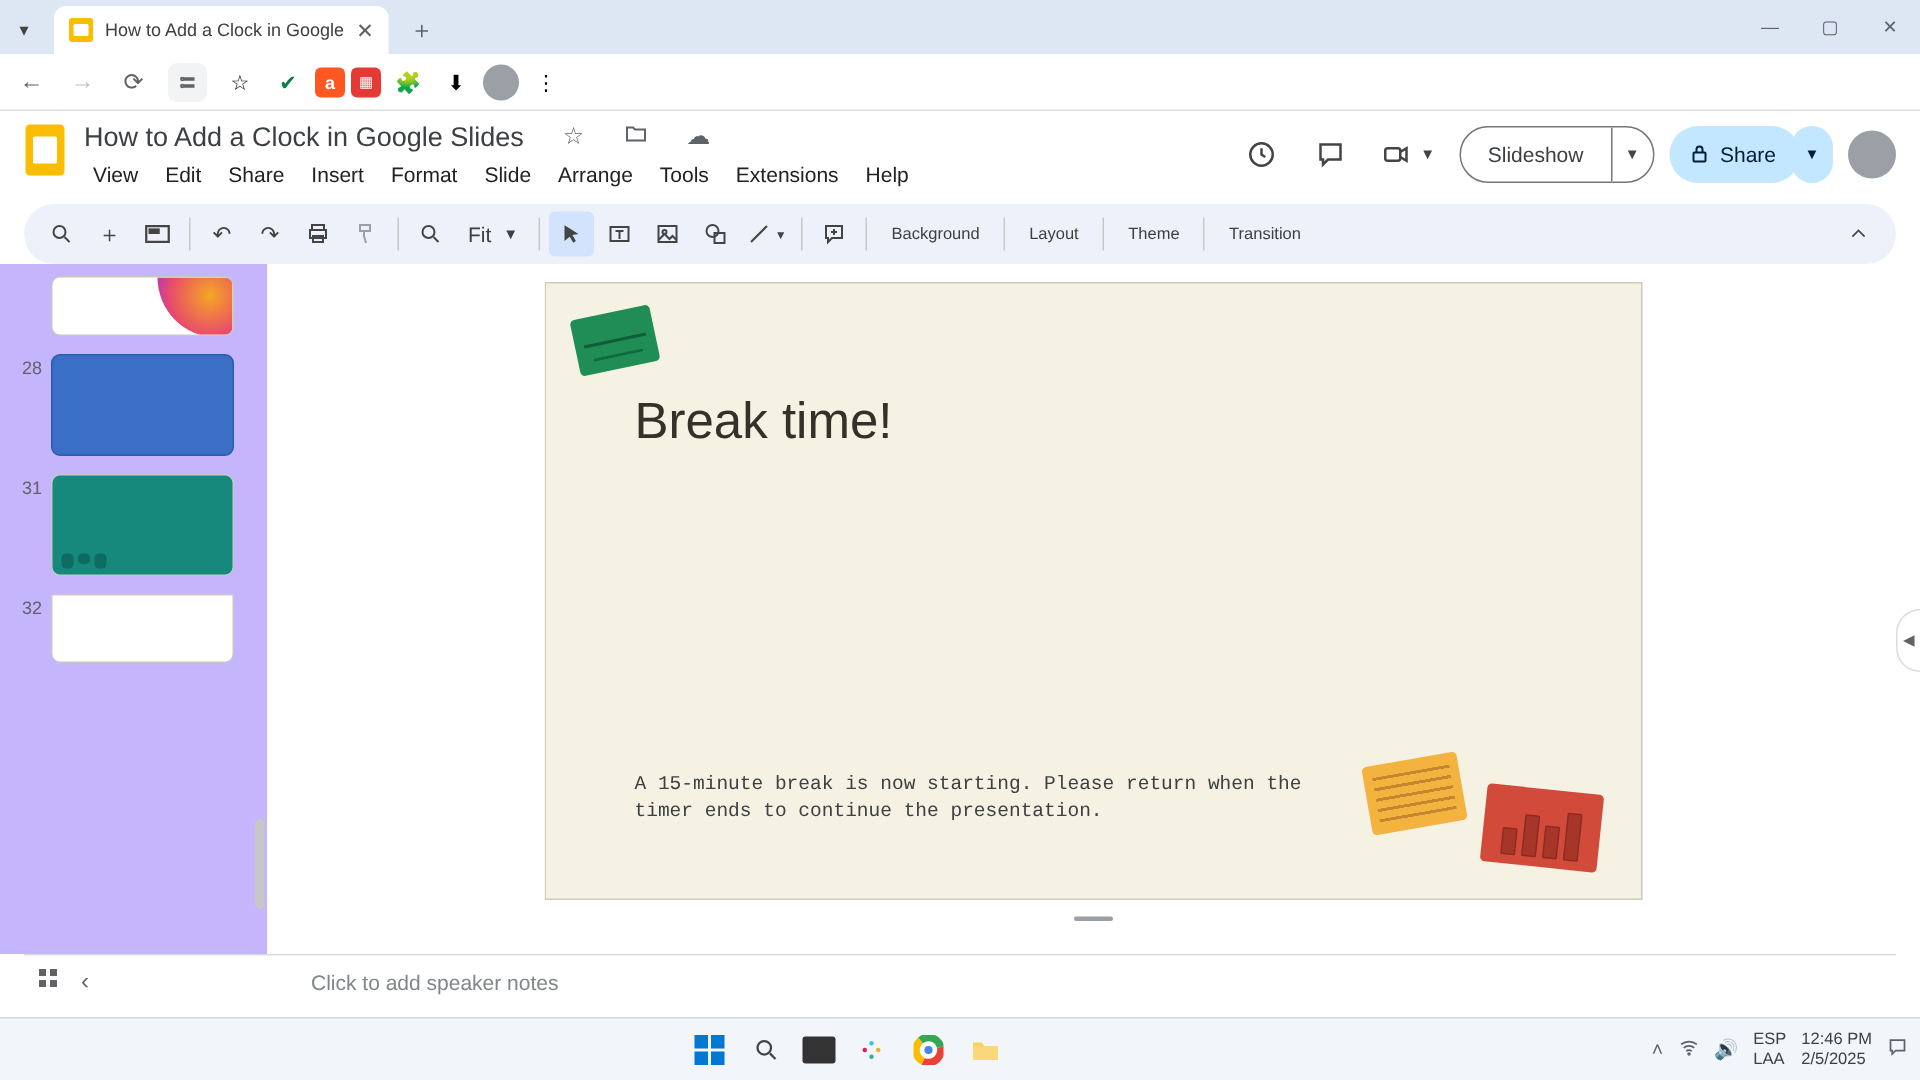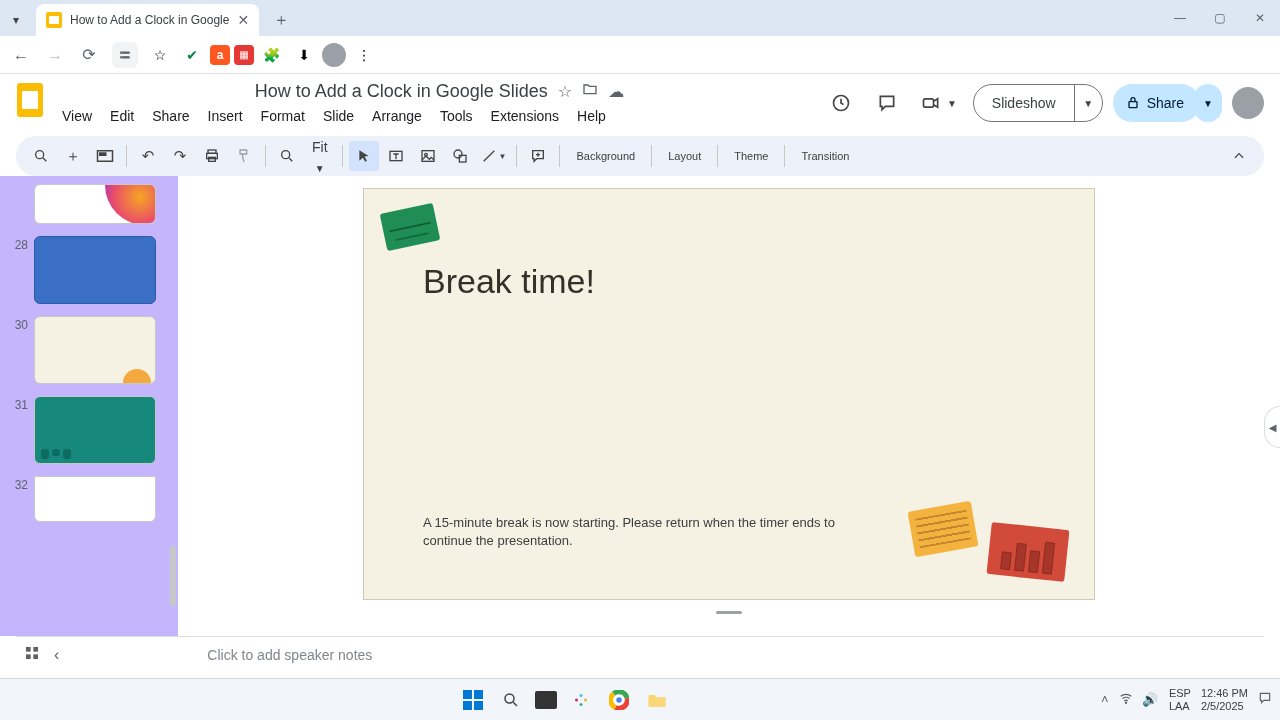--- a/index.html
+++ b/index.html
@@ -28,41 +28,41 @@
 .ext-a { background: #ff5722; color: #fff; font-weight: bold; font-size: 12px; border-radius: 4px; width: 20px; height: 20px; }
 .ext-b { background: #e53935; color: #fff; border-radius: 4px; width: 20px; height: 20px; font-size: 10px; }
 .avatar-small { width: 24px; height: 24px; border-radius: 50%; background: #9aa0a6; }
 
 
 .app-header { height: 56px; padding: 4px 16px 0 12px; display: flex; align-items: flex-start; background: #fff; }
 .app-logo { width: 36px; height: 44px; display: flex; align-items: center; justify-content: center; margin-right: 8px; }
 .app-logo-inner { width: 26px; height: 34px; background: #fbbc04; border-radius: 3px; position: relative; }
 .app-logo-inner::after { content:""; position:absolute; top:8px; left:5px; right:5px; bottom:8px; background:#fff; border-radius:1px; }
 .doc-meta { display: flex; flex-direction: column; flex: 1; }
-.doc-title-row { display: flex; align-items: center; gap: 10px; height: 26px; justify-content: center; }
+.doc-title-row { display: flex; align-items: center; gap: 26px; height: 26px; }
 .doc-title { font-size: 18px; color: #3c4043; }
 .title-icon { color: #5f6368; font-size: 16px; }
 .menu-row { display: flex; gap: 6px; height: 24px; align-items: center; }
 .menu-item { font-size: 14px; color: #202124; padding: 2px 6px; border-radius: 4px; }
 .header-right { display: flex; align-items: center; gap: 10px; margin-top: 6px; }
 .hr-icon-btn { width: 36px; height: 36px; display: flex; align-items: center; justify-content: center; color: #444; border-radius: 50%; font-size: 18px; }
 .meet-btn { display: flex; align-items: center; gap: 6px; padding: 0 6px; height: 36px; }
 .slideshow-group { display: flex; align-items: center; border: 1px solid #747775; border-radius: 20px; height: 38px; overflow: hidden; }
 .slideshow-btn { padding: 0 18px; font-size: 14px; color: #3c4043; height: 100%; display: flex; align-items: center; }
 .slideshow-drop { width: 28px; height: 100%; display: flex; align-items: center; justify-content: center; border-left: 1px solid #747775; color: #444; font-size: 10px; }
 .share-btn { background: #c2e7ff; border-radius: 20px; height: 38px; display: flex; align-items: center; padding: 0 16px 0 12px; gap: 6px; font-size: 14px; color: #001d35; font-weight: 500; }
 .share-drop { background: #c2e7ff; border-radius: 20px; height: 38px; width: 28px; display: flex; align-items: center; justify-content: center; margin-left: -6px; color: #001d35; font-size: 10px; }
 .profile-avatar { width: 32px; height: 32px; border-radius: 50%; background: #9aa0a6; }
 
 
 .toolbar { height: 40px; margin: 6px 16px 0 16px; background: #edf2fa; border-radius: 24px; display: flex; align-items: center; padding: 0 10px; gap: 2px; }
 .tb-btn { min-width: 30px; height: 30px; display: flex; align-items: center; justify-content: center; color: #444; border-radius: 4px; font-size: 15px; padding: 0 4px; }
 .tb-btn.active { background: #d3e3fd; }
 .tb-sep { width: 1px; height: 22px; background: #c7c7c7; margin: 0 4px; }
-.zoom-select { display: flex; align-items: center; gap: 8px; padding: 0 8px; font-size: 14px; color: #3c4043; flex-direction: column; }
+.zoom-select { display: flex; align-items: center; gap: 8px; padding: 0 8px; font-size: 14px; color: #3c4043; }
 .tb-text-btn { font-size: 11px; color: #3c4043; padding: 0 10px; }
 .tb-spacer { flex: 1; }
 
 
 .main { flex: 1; display: flex; background: #c4b5fd; overflow: hidden; }
 .filmstrip { width: 178px; padding: 8px 8px 8px 8px; overflow-y: auto; position: relative; }
 .thumb-row { display: flex; align-items: flex-start; gap: 6px; margin-bottom: 12px; }
 .thumb-num { width: 20px; font-size: 12px; color: #5f6368; text-align: right; padding-top: 2px; }
 .thumb { width: 122px; height: 68px; border: 1px solid #c7c7c7; border-radius: 6px; overflow: hidden; background: #fff; position: relative; }
 .thumb.selected { border: 2px solid #0b57d0; }
@@ -95,21 +95,21 @@
 
 .canvas-wrap { flex: 1; position: relative; background: #fff; display: flex; align-items: flex-start; justify-content: center; padding-top: 12px; }
 .canvas { width: 732px; height: 412px; background: #f5f1e3; position: relative; box-shadow: 0 0 0 1px #d0cbb8 inset; }
 .cursor-dot { position: absolute; left: 260px; top: 316px; font-size: 12px; color: #222; }
 
 .slide-green { position: absolute; top: 20px; left: 20px; width: 54px; height: 38px; background: #1f8d55; transform: rotate(-12deg); border-radius: 3px; }
 .slide-green::after { content:""; position:absolute; top:50%; left:6px; right:6px; height:2px; background:#135c38; transform: translateY(-50%); }
 .slide-green::before { content:""; position:absolute; top:8px; left:10px; right:10px; bottom:8px; border-top:2px solid #0f6a42; border-bottom:2px solid #0f6a42; clip-path: polygon(0 100%, 15% 40%, 35% 70%, 55% 20%, 80% 60%, 100% 30%, 100% 100%); }
 
 .slide-title { position: absolute; top: 74px; left: 60px; font-family: 'Comic Sans MS', cursive, sans-serif; font-size: 34px; color: #34302a; }
-.slide-body { position: absolute; top: 326px; left: 60px; right: 220px; font-size: 13px; color: #3c4043; line-height: 1.4; }
+.slide-body { position: absolute; top: 326px; left: 60px; right: 220px; font-size: 13px; color: #3c4043; line-height: 1.4; font-family: Liberation Mono, monospace; }
 
 .slide-yellow { position: absolute; bottom: 48px; right: 120px; width: 64px; height: 46px; background: #f4b23e; transform: rotate(-10deg); border-radius: 3px; }
 .slide-yellow::before { content:""; position:absolute; top:8px; left:6px; right:6px; bottom:8px; background: repeating-linear-gradient(to bottom, #c4862f 0 2px, transparent 2px 7px); }
 
 .slide-red { position: absolute; bottom: 22px; right: 28px; width: 78px; height: 52px; background: #d14a3a; transform: rotate(6deg); border-radius: 3px; display: flex; align-items: flex-end; justify-content: center; gap: 4px; padding: 6px; }
 .slide-red span { width: 10px; background: #a7362a; border: 1px solid #8e2b21; border-radius: 1px; }
 
 .canvas-handle { position: absolute; bottom: -14px; left: 50%; width: 26px; height: 3px; background: #9aa0a6; border-radius: 2px; transform: translateX(-50%); }
 
 
@@ -340,26 +340,20 @@
         <div class="t27-blob"></div>
       </div>
     </div>
 
     <div class="thumb-row">
       <div class="thumb-num">28</div>
       <div class="thumb blue-bg"></div>
     </div>
 
 
-    <div class="thumb-row">
-      <div class="thumb-num">30</div>
-      <div class="thumb cream-bg">
-        <div class="t30-blob"></div>
-      </div>
-    </div>
 
     <div class="thumb-row">
       <div class="thumb-num">31</div>
       <div class="thumb teal-bg">
         <div class="t31-shapes">
             <span></span>
             <span style="height:7px;"></span>
             <span></span>
           </div>
       </div>

